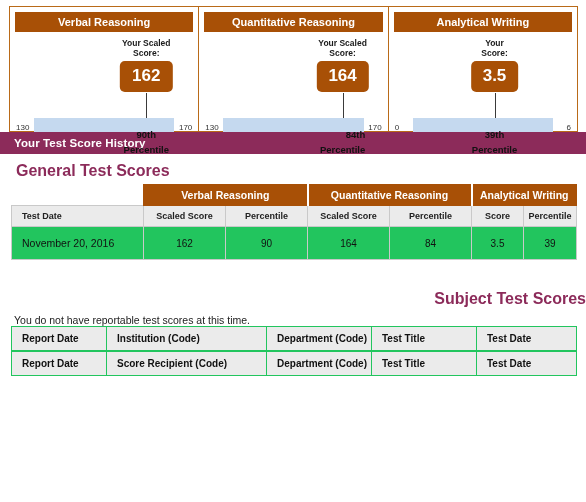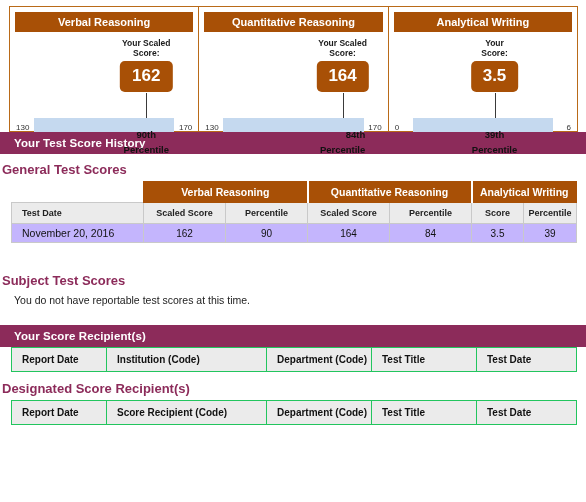--- a/index.html
+++ b/index.html
@@ -115,23 +115,23 @@
     font-size: 9.5px;
     font-weight: bold;
     color: #111;
     line-height: 15px;
     white-space: pre-line;
   }
 
   
   .subhead {
     color: #8c2b5a;
-    font-size: 13px;
-    font-weight: bold;
-    margin: 8px 0 4px 2px;
+    font-size: 16px;
+    font-weight: bold;
+    margin: 8px 0 4px 16px;
   }
   .bodytext {
     color: #222;
     font-size: 10.5px;
     margin: 6px 0 0 14px;
   }
 
   
   table { border-collapse: collapse; }
   .history-table {
@@ -157,22 +157,22 @@
     font-size: 9px;
     font-weight: bold;
     text-align: center;
     padding: 5px 0;
   }
   .col-head.left { text-align: left; padding-left: 10px; }
   .data-cell {
     font-size: 10px;
     color: #111;
     text-align: center;
-    padding: 3px 0;
-    background:#c4b5fd;
+    padding: 10px 0;
+    background:#22c55e;
   }
   .data-cell.left { text-align: left; padding-left: 10px; font-size: 10.5px; }
 
   .recipient-table {
     margin: 0 10px 0 11px;
     width: 565px;
     table-layout: fixed;
   }
   .recipient-table th {
     background: #ebebeb;
@@ -280,24 +280,23 @@
       <td class="data-cell">162</td>
       <td class="data-cell">90</td>
       <td class="data-cell">164</td>
       <td class="data-cell">84</td>
       <td class="data-cell">3.5</td>
       <td class="data-cell">39</td>
     </tr>
   </tbody>
     </table>
 
-  <div class="subhead" style="margin-top:30px;">Subject Test Scores</div>
+  <div class="subhead" style="margin-top:30px;text-align:right;">Subject Test Scores</div>
   <div class="bodytext">You do not have reportable test scores at this time.</div>
 
-  <div class="bar-maroon" style="margin-top:19px;">Your Score Recipient(s)</div>
 
 
   <table class="recipient-table">
     <colgroup>
       <col style="width:95px">
         <col style="width:160px">
         <col style="width:105px">
       <col style="width:105px">
         <col style="width:100px">
     </colgroup>
@@ -305,21 +304,20 @@
         <tr>
       <th>Report Date</th>
       <th>Institution (Code)</th>
       <th>Department (Code)</th>
       <th>Test Title</th>
       <th>Test Date</th>
     </tr>
   </tbody>
     </table>
 
-  <div class="subhead" style="margin-top:9px;">Designated Score Recipient(s)</div>
 
   <table class="recipient-table">
     <colgroup>
       <col style="width:95px">
         <col style="width:160px">
         <col style="width:105px">
       <col style="width:105px">
         <col style="width:100px">
     </colgroup>
     <tbody>

